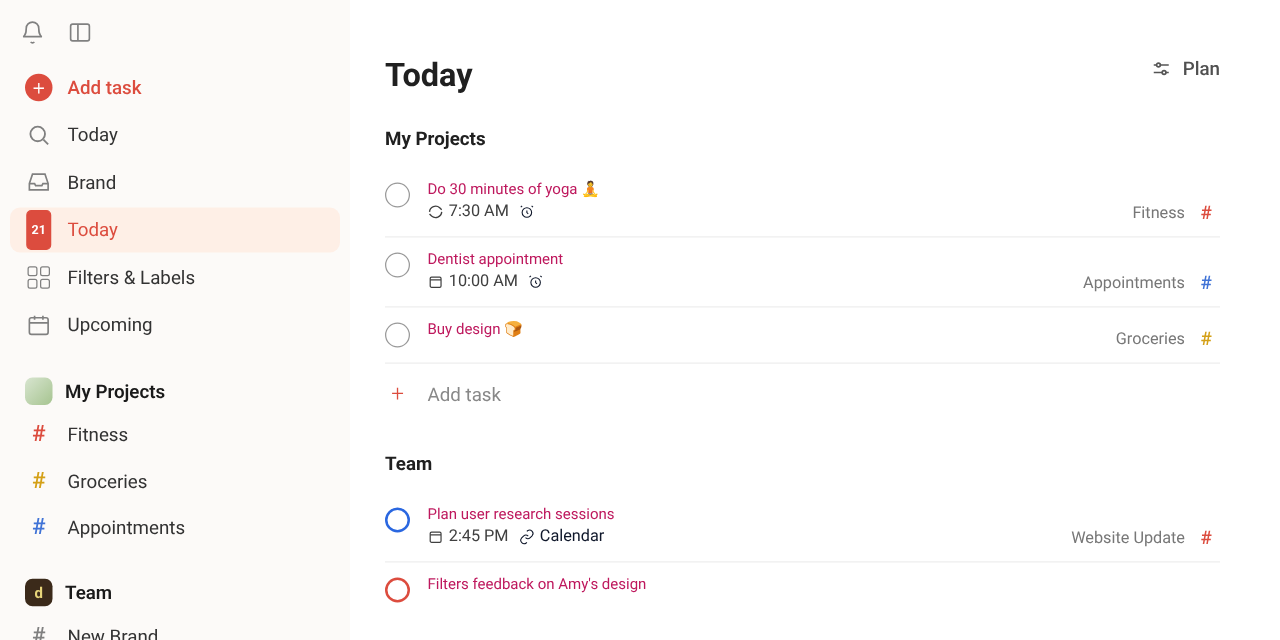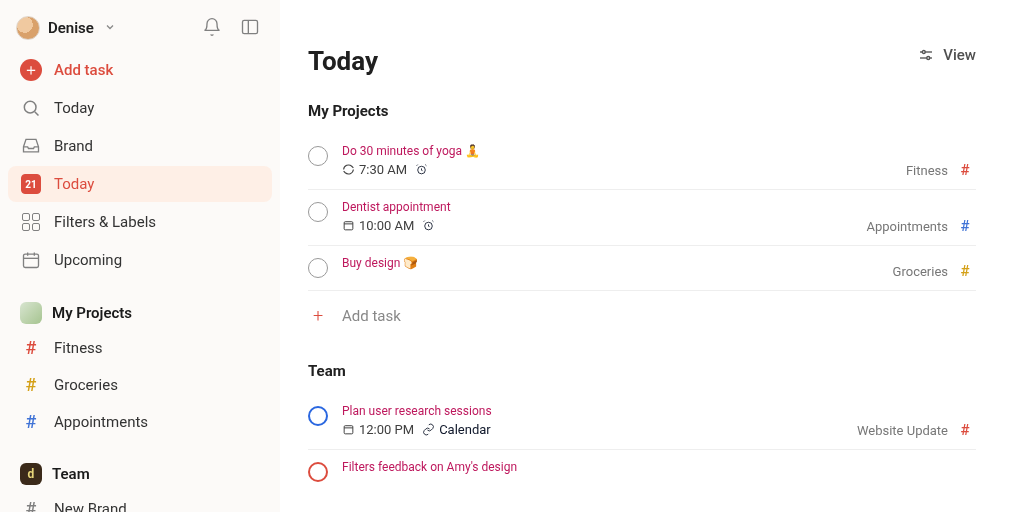--- a/index.html
+++ b/index.html
@@ -61,21 +61,21 @@
   .sb-item.accent { color:#dc4c3e; font-weight:500; }
   .sb-item .ic { width:22px; height:22px; display:flex; align-items:center; justify-content:center; flex:0 0 22px; }
   .sb-item.accent .ic svg, .sb-item.accent .ic { color:#dc4c3e; }
   .sb-add-circle {
     width:22px; height:22px; border-radius:50%;
     background:#dc4c3e; color:#fff;
     display:flex; align-items:center; justify-content:center;
     font-size:16px; line-height:1;
   }
   .sb-cal {
-    width:20px;height:20px;border:1.5px solid #dc4c3e;border-radius:4px;
+    width:20px;height:32px;border:1.5px solid #dc4c3e;border-radius:4px;
     background:#dc4c3e;color:#fff;font-size:10px;font-weight:700;
     display:flex;align-items:center;justify-content:center;
   }
   .grid4 { display:grid; grid-template-columns:8px 8px; grid-template-rows:8px 8px; gap:2px; }
   .grid4 span{ border:1.4px solid #808080; border-radius:2px; }
 
   .sb-section-head {
     display:flex; align-items:center; gap:10px;
     padding:8px 12px 4px 12px; margin-top:14px;
     font-weight:600; font-size:15px; color:#1a1a1a;
@@ -134,29 +134,20 @@
     padding:14px 0 22px 0; color:#888; font-size:15px; cursor:pointer;
   }
   .plus-red{ color:#dc4c3e; width:20px; text-align:center; font-size:18px; font-weight:300;}
 </style>
 </head>
 <body>
 
 <aside class="sidebar">
 
   <div class="sb-header">
-    <div class="sb-user">
-      <div class="avatar"></div>
-      <span class="sb-user-name">Denise</span>
-      <span class="chev">
-        <svg width="12" height="12" viewBox="0 0 24 24" fill="none" stroke="currentColor" stroke-width="2.5">
-            <polyline points="6 9 12 15 18 9"></polyline>
-          </svg>
-      </span>
-    </div>
     <div class="sb-header-icons">
       <span>
         <svg class="hdr-icon" viewBox="0 0 24 24" fill="none" stroke="currentColor" stroke-width="1.6">
             <path d="M18 8a6 6 0 10-12 0c0 7-3 8-3 8h18s-3-1-3-8"></path>
             <path d="M13.7 21a2 2 0 01-3.4 0"></path>
           </svg>
       </span>
       <span>
         <svg class="hdr-icon" viewBox="0 0 24 24" fill="none" stroke="currentColor" stroke-width="1.6">
             <rect x="3" y="4" width="18" height="16" rx="2"></rect>
@@ -255,21 +246,21 @@
 
 <main class="main">
 
   <div class="view-btn">
     <svg class="sliders-ic" viewBox="0 0 24 24" fill="none" stroke="currentColor" stroke-width="1.8">
       <line x1="4" y1="8" x2="20" y2="8"></line>
         <circle cx="9" cy="8" r="2" fill="#fff"></circle>
       <line x1="4" y1="16" x2="20" y2="16"></line>
         <circle cx="15" cy="16" r="2" fill="#fff"></circle>
     </svg>
-    <span>View</span>
+    <span>Plan</span>
   </div>
 
   <h1 class="page-title">Today</h1>
 
   <h3 class="section-title">My Projects</h3>
 
   <div class="task-row">
     <span class="task-check"></span>
     <div class="task-body">
       <div class="task-title">Do 30 minutes of yoga 🧘</div>
@@ -341,21 +332,21 @@
   <div class="task-row">
     <span class="task-check blue"></span>
     <div class="task-body">
       <div class="task-title">Plan user research sessions</div>
       <div class="task-meta">
         <span class="meta-green">
           <svg class="mini-ic" viewBox="0 0 24 24" fill="none" stroke="currentColor" stroke-width="1.8">
               <rect x="4" y="5" width="16" height="15" rx="2"></rect>
               <line x1="4" y1="9" x2="20" y2="9"></line>
             </svg>
-          <span>12:00 PM</span>
+          <span>2:45 PM</span>
         </span>
         <span class="meta-grey">
           <svg class="mini-ic" viewBox="0 0 24 24" fill="none" stroke="currentColor" stroke-width="1.6">
               <path d="M10 13a5 5 0 007 0l3-3a5 5 0 00-7-7l-1 1"></path>
               <path d="M14 11a5 5 0 00-7 0l-3 3a5 5 0 007 7l1-1"></path>
             </svg>
           <span>Calendar</span>
         </span>
       </div>
     </div>

